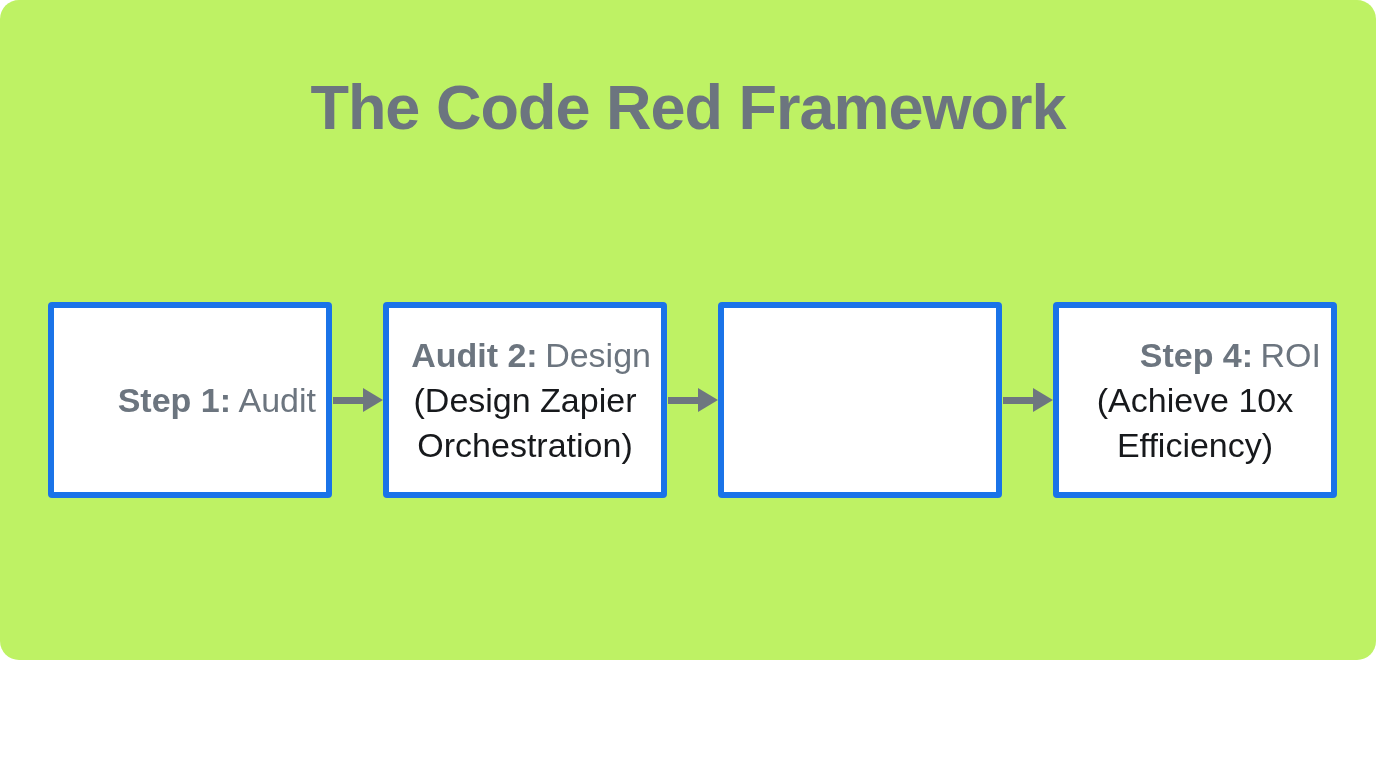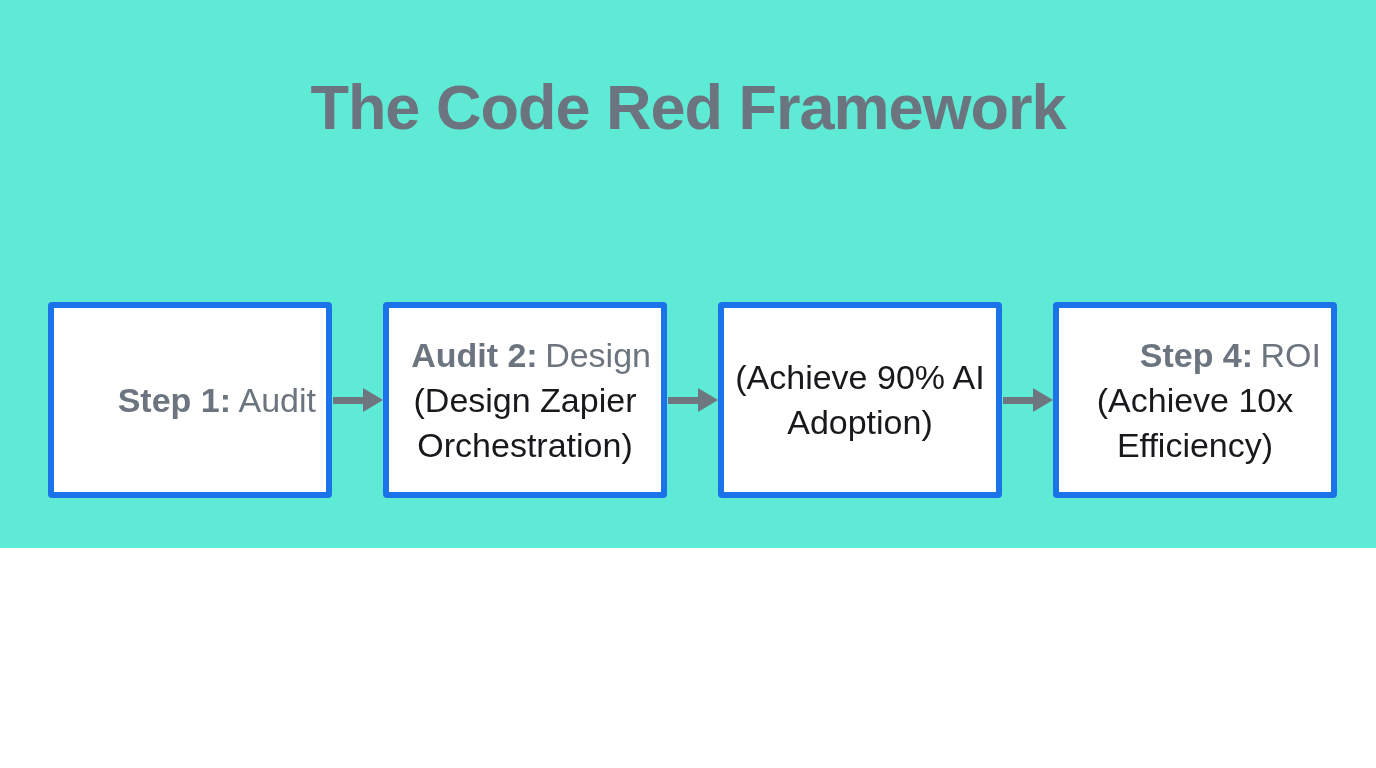--- a/index.html
+++ b/index.html
@@ -4,23 +4,24 @@
 <style>
   html, body {
     margin: 0;
     padding: 0;
     background: #ffffff;
     font-family: "Liberation Sans", sans-serif;
   }
   .canvas {
     position: relative;
     width: 1376px;
-    height: 548px;
-    background: #5eead4;
+    height: 660px;
+    background: #bef264;
     overflow: hidden;
+    border-radius: 19px;
   }
   .title {
     position: absolute;
     top: 74px;
     left: 0;
     width: 100%;
     text-align: center;
     font-size: 63px;
     font-weight: 700;
     letter-spacing: -1px;
@@ -122,21 +123,20 @@
       </div>
       <div class="step-detail">(Design Zapier Orchestration)</div>
     </div>
 
     <div class="arrow">
       <div class="shaft"></div>
       <div class="head"></div>
     </div>
 
     <div class="step-box">
-      <div class="step-detail">(Achieve 90% AI Adoption)</div>
     </div>
 
     <div class="arrow">
       <div class="shaft"></div>
       <div class="head"></div>
     </div>
 
     <div class="step-box">
       <div class="step-line">
         <span class="step-label">Step 4:</span><span class="step-name">ROI</span>

